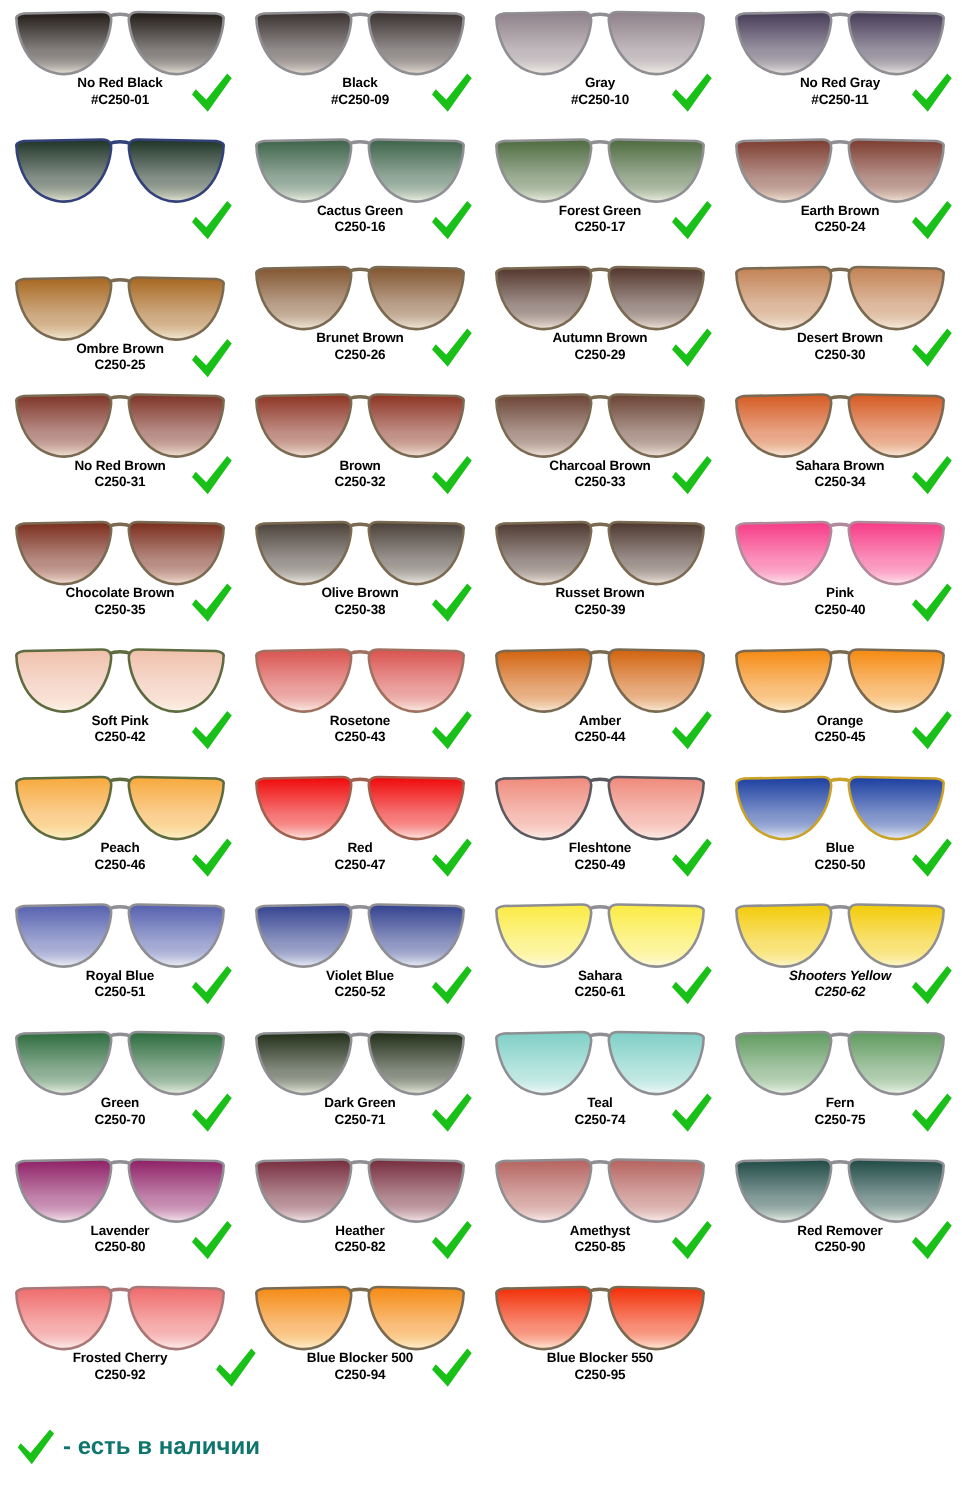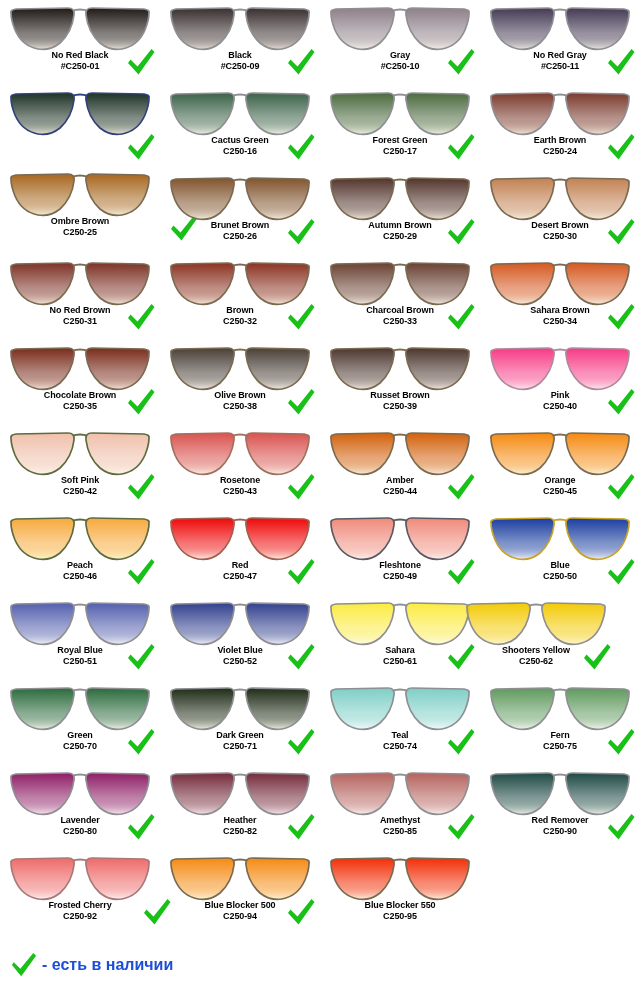--- a/index.html
+++ b/index.html
@@ -60,21 +60,21 @@
     top:952px;
     display:flex;
     align-items:center;
     gap:4px;
   }
   .legend .lcheck{width:28px;height:26px;}
   .legend .lcheck svg{display:block;width:28px;height:26px;}
   .legend .ltext{
     font-size:16px;
     font-weight:bold;
-    color:#1d4ed8;
+    color:#0f766e;
     white-space:nowrap;
   }
 </style>
 </head>
 <body>
 
 <div id="chart">
     <div class="cell" style="left: 0px; top: 0px;">
       <div class="glasses">
         <svg viewBox="0 0 144 50" xmlns="http://www.w3.org/2000/svg">
@@ -264,21 +264,21 @@
       <div class="labels">
         <div class="cname">Earth Brown</div>
         <div class="ccode">C250-24</div>
       </div>
       <div class="check">
         <svg viewBox="0 0 30 28" xmlns="http://www.w3.org/2000/svg">
           <path d="M2 15 L4.5 11.5 L11.5 18.5 L25.5 1 L28.5 4 L12.5 26.5 Z" fill="#18c018"></path>
         </svg>
       </div>
     </div>
-    <div class="cell" style="left: 0px; top: 166px; padding-left: 43px;">
+    <div class="cell" style="left: 0px; top: 177px;">
       <div class="glasses">
         <svg viewBox="0 0 144 50" xmlns="http://www.w3.org/2000/svg">
           <defs>
             <linearGradient id="g8" x1="0" y1="0" x2="0" y2="1">
               <stop offset="0%" stop-color="#a7671f"></stop>
               <stop offset="62%" stop-color="#a7671f" stop-opacity="0.55"></stop>
               <stop offset="100%" stop-color="#f6ecd9"></stop>
             </linearGradient>
           </defs>
           <path d="M64 9 Q72 6 80 9" fill="none" stroke="#7a6a52" stroke-width="2.2"></path>
@@ -834,21 +834,21 @@
       <div class="labels">
         <div class="cname">Sahara</div>
         <div class="ccode">C250-61</div>
       </div>
       <div class="check">
         <svg viewBox="0 0 30 28" xmlns="http://www.w3.org/2000/svg">
           <path d="M2 15 L4.5 11.5 L11.5 18.5 L25.5 1 L28.5 4 L12.5 26.5 Z" fill="#18c018"></path>
         </svg>
       </div>
     </div>
-    <div class="cell" style="left: 456px; top: 595px;">
+    <div class="cell" style="left: 480px; top: 595px; font-style: italic;">
       <div class="glasses">
         <svg viewBox="0 0 144 50" xmlns="http://www.w3.org/2000/svg">
           <defs>
             <linearGradient id="g31" x1="0" y1="0" x2="0" y2="1">
               <stop offset="0%" stop-color="#f3cb07"></stop>
               <stop offset="62%" stop-color="#f3cb07" stop-opacity="0.55"></stop>
               <stop offset="100%" stop-color="#fdf6cd"></stop>
             </linearGradient>
           </defs>
           <path d="M64 9 Q72 6 80 9" fill="none" stroke="#8e8e93" stroke-width="2.2"></path>

